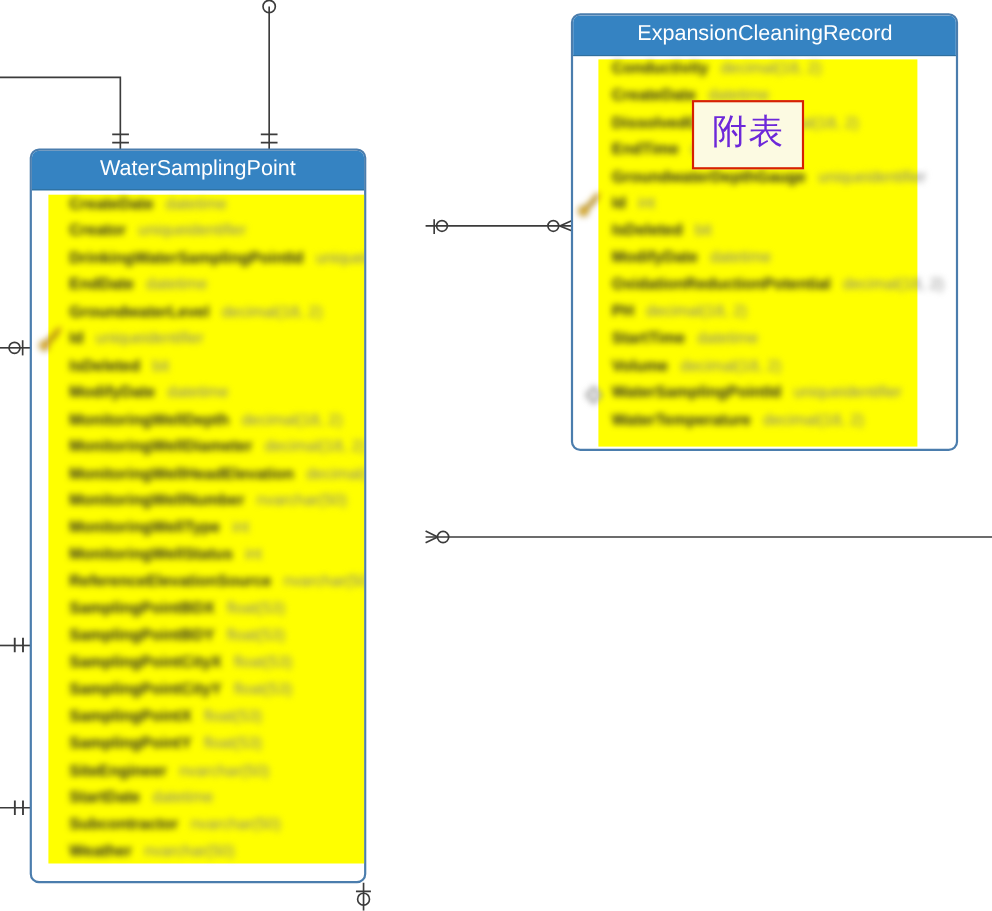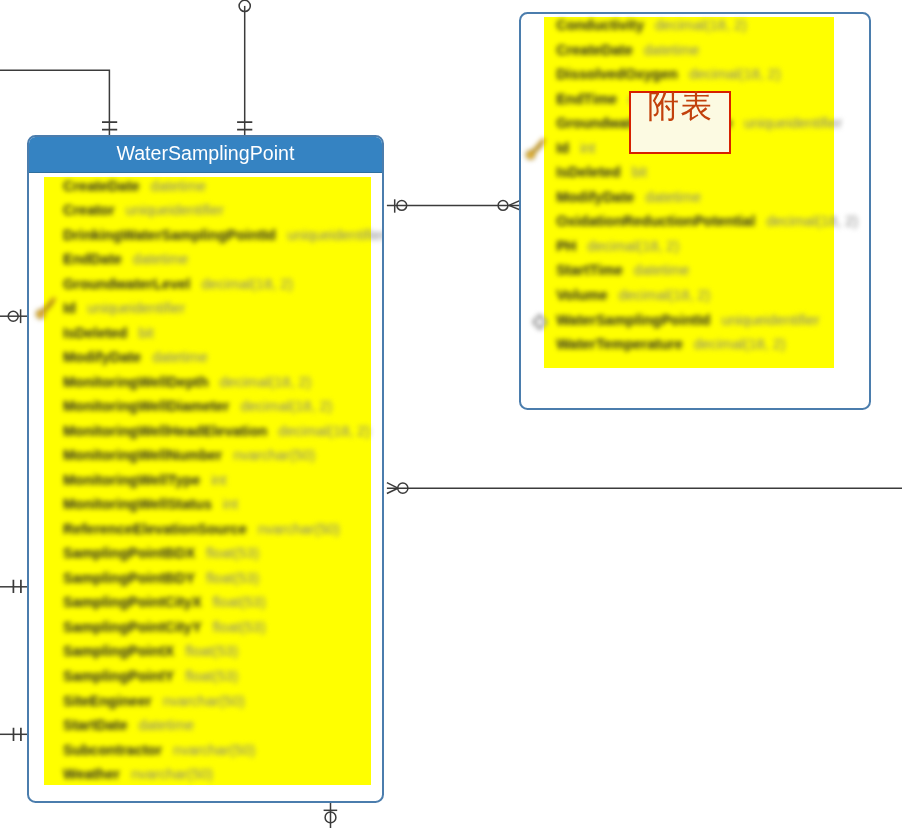--- a/index.html
+++ b/index.html
@@ -13,21 +13,21 @@
   .conn-layer{position:absolute;left:0;top:0;width:902px;height:828px;}
   .entity{position:absolute;box-sizing:border-box;border:2px solid #4b7dad;border-radius:8.5px;background:#ffffff;overflow:hidden;}
   .entity-header{box-sizing:border-box;width:100%;background:#3583c2;color:#ffffff;text-align:center;font-size:19.6px;display:flex;align-items:center;justify-content:center;border-bottom:1px solid #2e6f9e;letter-spacing:0;padding-bottom:2px;}
   .entity-body{position:relative;}
   .hl{position:absolute;background:#ffff00;}
   .rows{position:relative;}
   .row{position:absolute;left:0;white-space:nowrap;font-size:14.5px;color:#262626;line-height:16px;}
   .row .nm{font-weight:bold;}
   .row .ty{color:#848484;font-weight:normal;margin-left:11px;}
   .blurwrap{filter:blur(2.85px);}
-  .note{position:absolute;box-sizing:border-box;background:#fcfae2;border:2.5px solid #d62100;display:flex;align-items:flex-start;justify-content:center;color:#c2410c;}
+  .note{position:absolute;box-sizing:border-box;background:#fcfae2;border:2.5px solid #d62100;display:flex;align-items:center;justify-content:center;color:#6d28d9;}
   .note span{font-family:"DejaVu Serif", serif;font-size:31.5px;letter-spacing:1.5px;line-height:1;position:relative;}
 </style>
 </head>
 <body>
 
 <div id="canvas">
 
   <svg class="conn-layer" viewBox="0 0 902 828" width="902" height="828">
     <g fill="none" stroke="#3b3b3b" stroke-width="1.5" shape-rendering="geometricPrecision">
 
@@ -73,21 +73,21 @@
       </g>
 
       <g>
         <path d="M330.5 802.5 V828"></path>
         <path d="M323.6 810.3 H337.2"></path>
         <circle cx="330.5" cy="817.4" r="5.4"></circle>
       </g>
     </g>
   </svg>
 
-  <div class="entity" id="ent1" style="left:26.9px;top:135.4px;width:357px;height:668.1px;">
+  <div class="entity" id="ent1" style="left:26.9px;top:135.4px;width:306px;height:668.1px;">
     <div class="entity-header" style="height:36px;">WaterSamplingPoint</div>
     <div class="entity-body" style="height:629px;">
       <div class="hl" style="left:14.91px;top:3.31px;width:327.60px;height:608.20px;"></div>
       <div class="blurwrap">
         <div class="rows" id="rows1">
             <div class="row" style="left: 34.1px; top: 4.21px;"><span class="nm">CreateDate</span><span class="ty">datetime</span></div>
             <div class="row" style="left: 34.1px; top: 28.73px;"><span class="nm">Creator</span><span class="ty">uniqueidentifier</span></div>
             <div class="row" style="left: 34.1px; top: 53.25px;"><span class="nm">DrinkingWaterSamplingPointId</span><span class="ty">uniqueidentifier</span></div>
             <div class="row" style="left: 34.1px; top: 77.77px;"><span class="nm">EndDate</span><span class="ty">datetime</span></div>
             <div class="row" style="left: 34.1px; top: 102.29px;"><span class="nm">GroundwaterLevel</span><span class="ty">decimal(18, 2)</span></div>
@@ -121,20 +121,21 @@
               <path d="M13.4 5.4 L15.7 7.5"></path>
               <circle cx="4.1" cy="15.6" r="4.2" fill="#e8b52c"></circle>
             </g>
           </g>
         </svg>
       </div>
     </div>
   </div>
 
   <div class="entity" id="ent2" style="left:519.2px;top:11.7px;width:352.3px;height:398.3px;">
+    <div class="entity-header" style="height:37.5px;">ExpansionCleaningRecord</div>
     <div class="entity-body" style="height:357.5px;">
       <div class="hl" style="left:23.11px;top:3.31px;width:289.30px;height:351.10px;"></div>
       <div class="blurwrap">
         <div class="rows" id="rows2">
             <div class="row" style="left: 35px; top: 3.31px;"><span class="nm">Conductivity</span><span class="ty">decimal(18, 2)</span></div>
             <div class="row" style="left: 35px; top: 27.86px;"><span class="nm">CreateDate</span><span class="ty">datetime</span></div>
             <div class="row" style="left: 35px; top: 52.41px;"><span class="nm">DissolvedOxygen</span><span class="ty">decimal(18, 2)</span></div>
             <div class="row" style="left: 35px; top: 76.96px;"><span class="nm">EndTime</span><span class="ty">datetime</span></div>
             <div class="row" style="left: 35px; top: 101.51px;"><span class="nm">GroundwaterDepthGauge</span><span class="ty">uniqueidentifier</span></div>
             <div class="row" style="left: 35px; top: 126.06px;"><span class="nm">Id</span><span class="ty">int</span></div>

